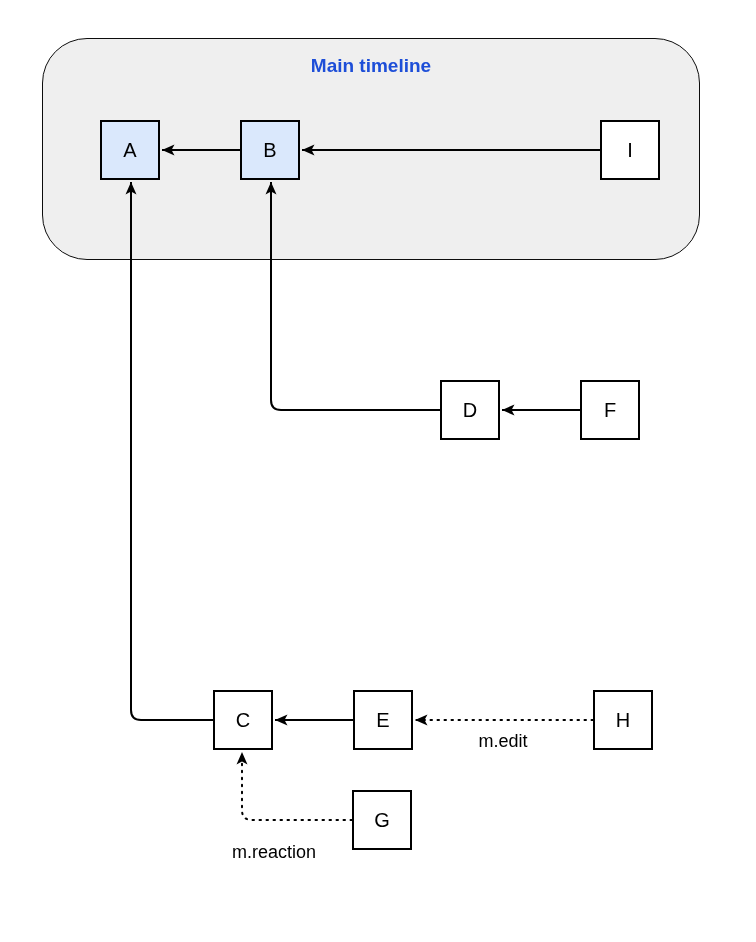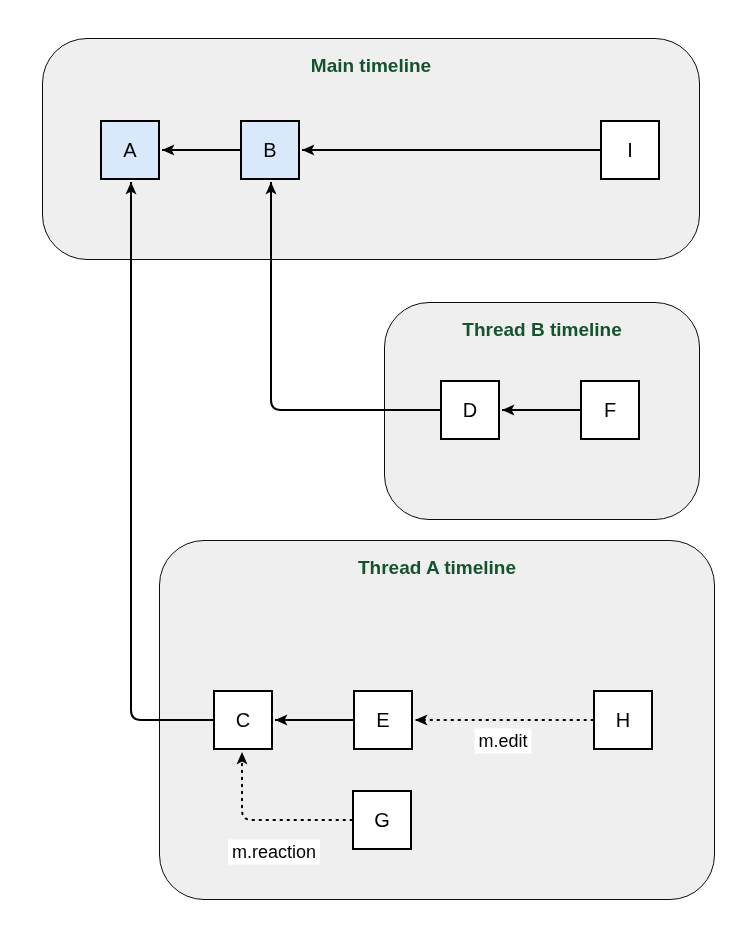--- a/index.html
+++ b/index.html
@@ -24,21 +24,21 @@
     z-index: 1;
   }
   .container .title {
     position: absolute;
     top: 16px;
     left: 0;
     right: 0;
     text-align: center;
     font-size: 19px;
     font-weight: bold;
-    color: #14532d;
+    color: #1d4ed8;
   }
   .edges {
     position: absolute;
     left: 0;
     top: 0;
     z-index: 2;
     pointer-events: none;
   }
   .node {
     position: absolute;
@@ -87,27 +87,21 @@
 </style>
 </head>
 <body>
 
 <div class="canvas">
 
   <div class="container" id="container-main">
     <div class="title">Main timeline</div>
   </div>
 
-  <div class="container" id="container-thread-b">
-    <div class="title">Thread B timeline</div>
-  </div>
 
-  <div class="container" id="container-thread-a">
-    <div class="title">Thread A timeline</div>
-  </div>
 
   <svg class="edges" width="756" height="942" viewBox="0 0 756 942">
     <defs>
       <marker id="arrow" markerUnits="userSpaceOnUse" markerWidth="16" markerHeight="14" refX="14" refY="7" orient="auto">
         <path d="M 1.5 1.5 L 14 7 L 1.5 12.5 L 4.5 7 Z" fill="#000000"></path>
       </marker>
     </defs>
 
     <path d="M 240 150 L 162 150" fill="none" stroke="#000000" stroke-width="2" marker-end="url(#arrow)"></path>
     <path d="M 600 150 L 302 150" fill="none" stroke="#000000" stroke-width="2" marker-end="url(#arrow)"></path>

